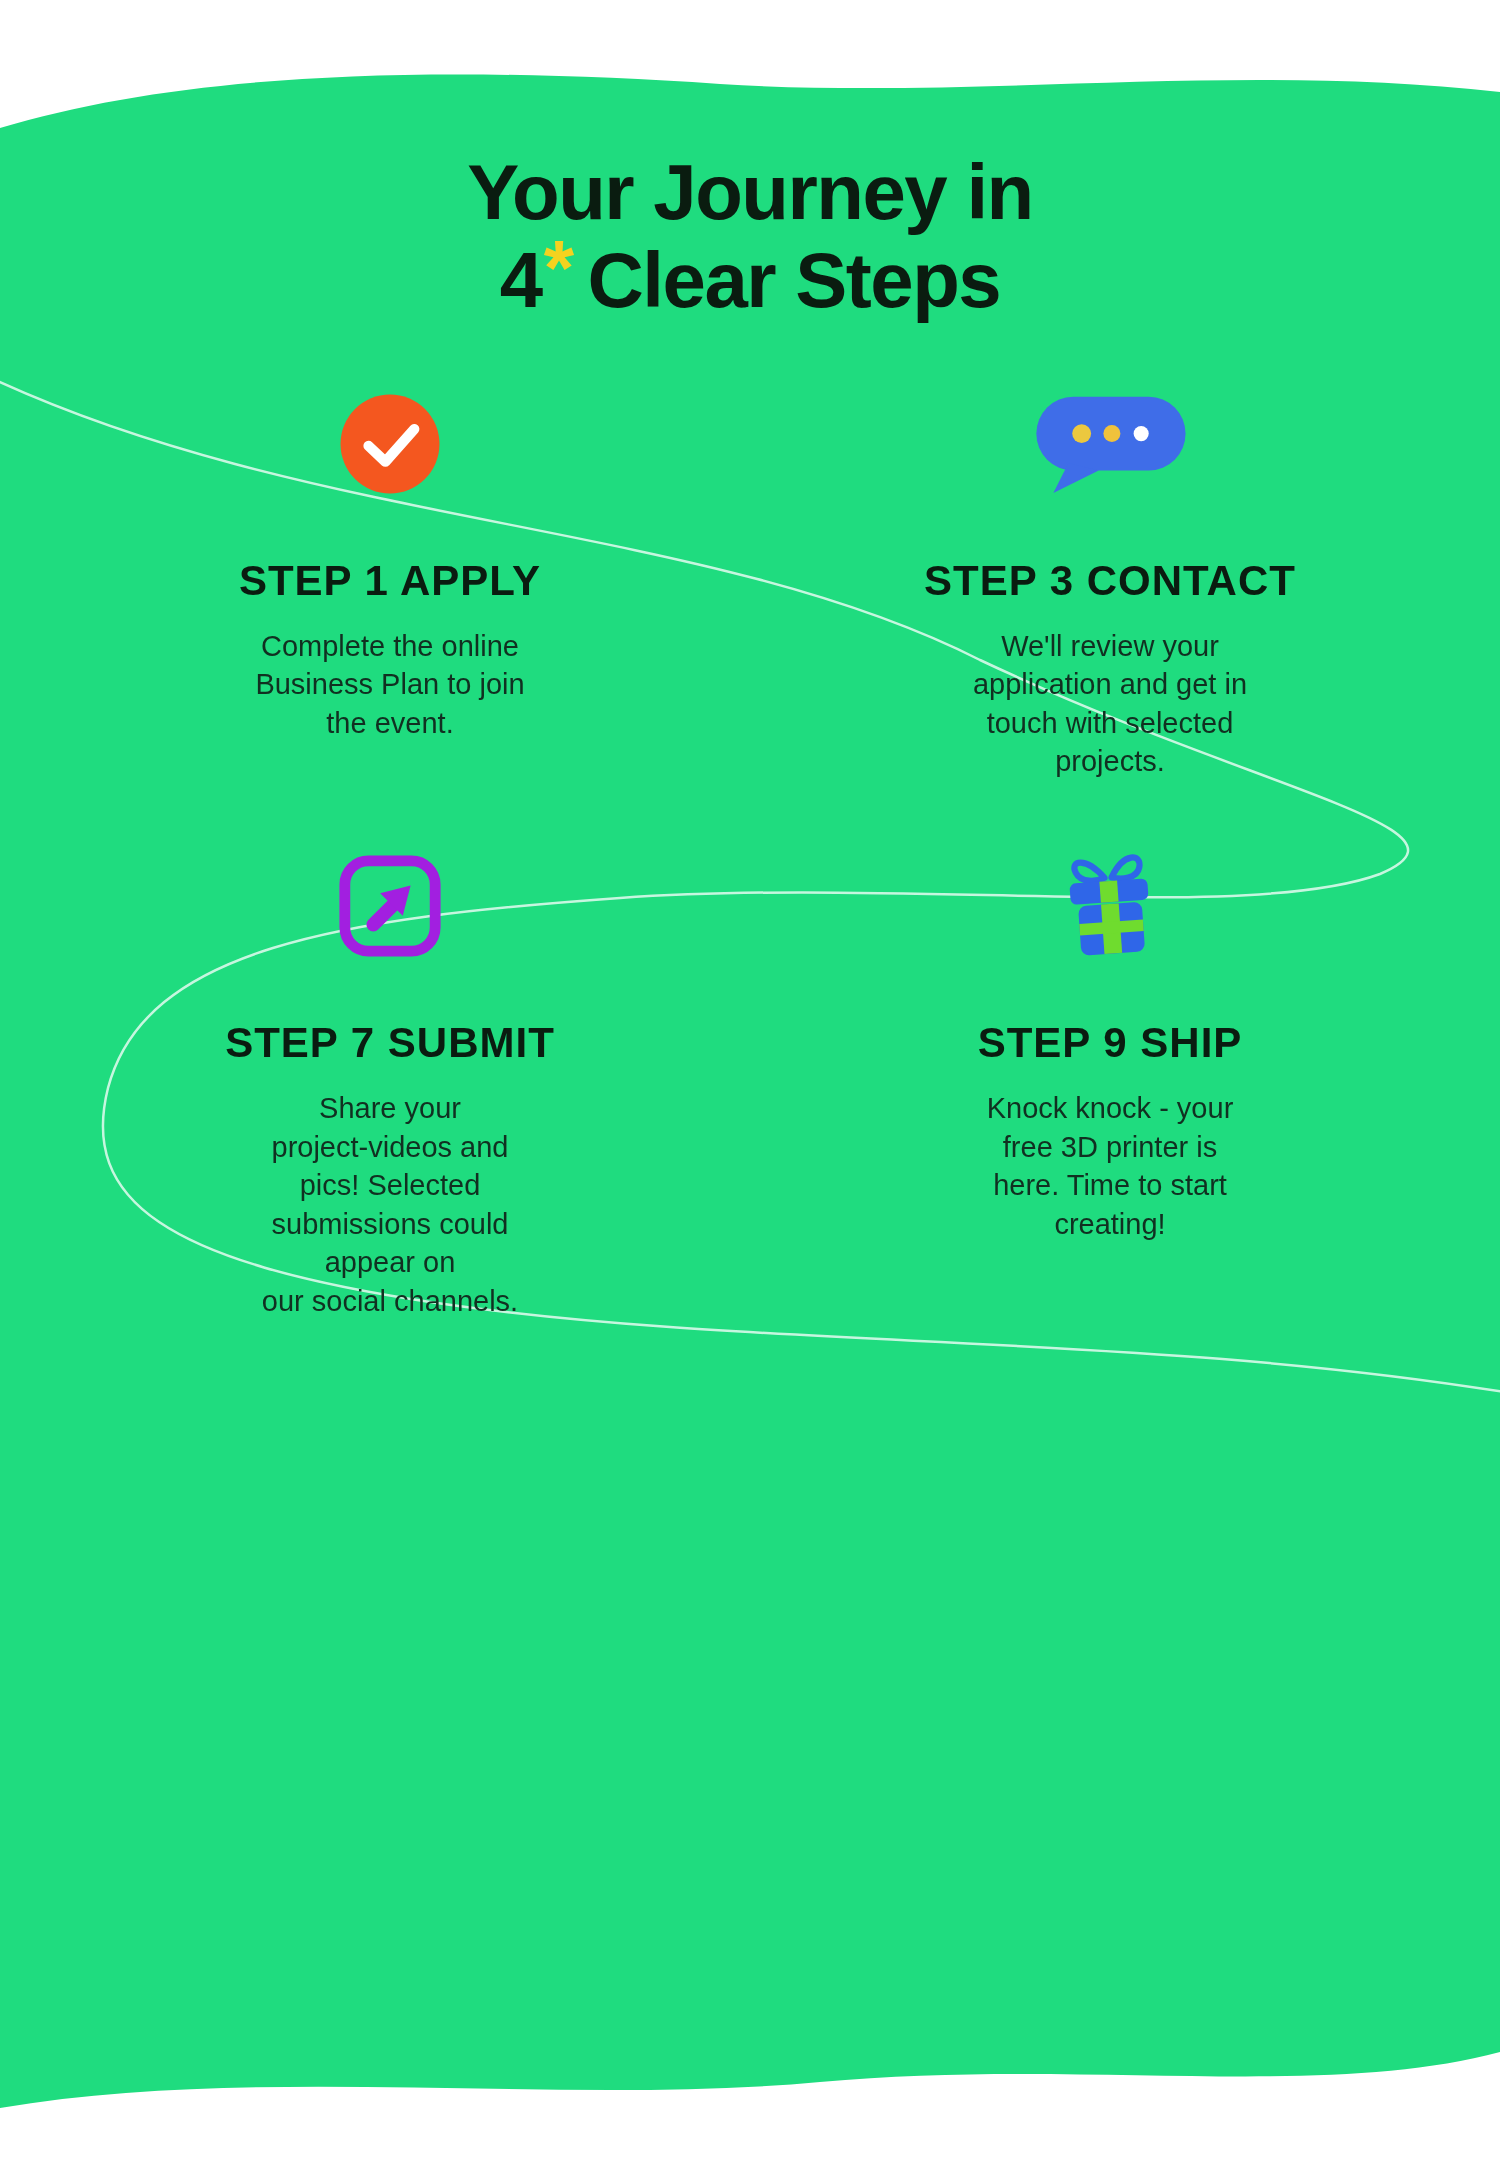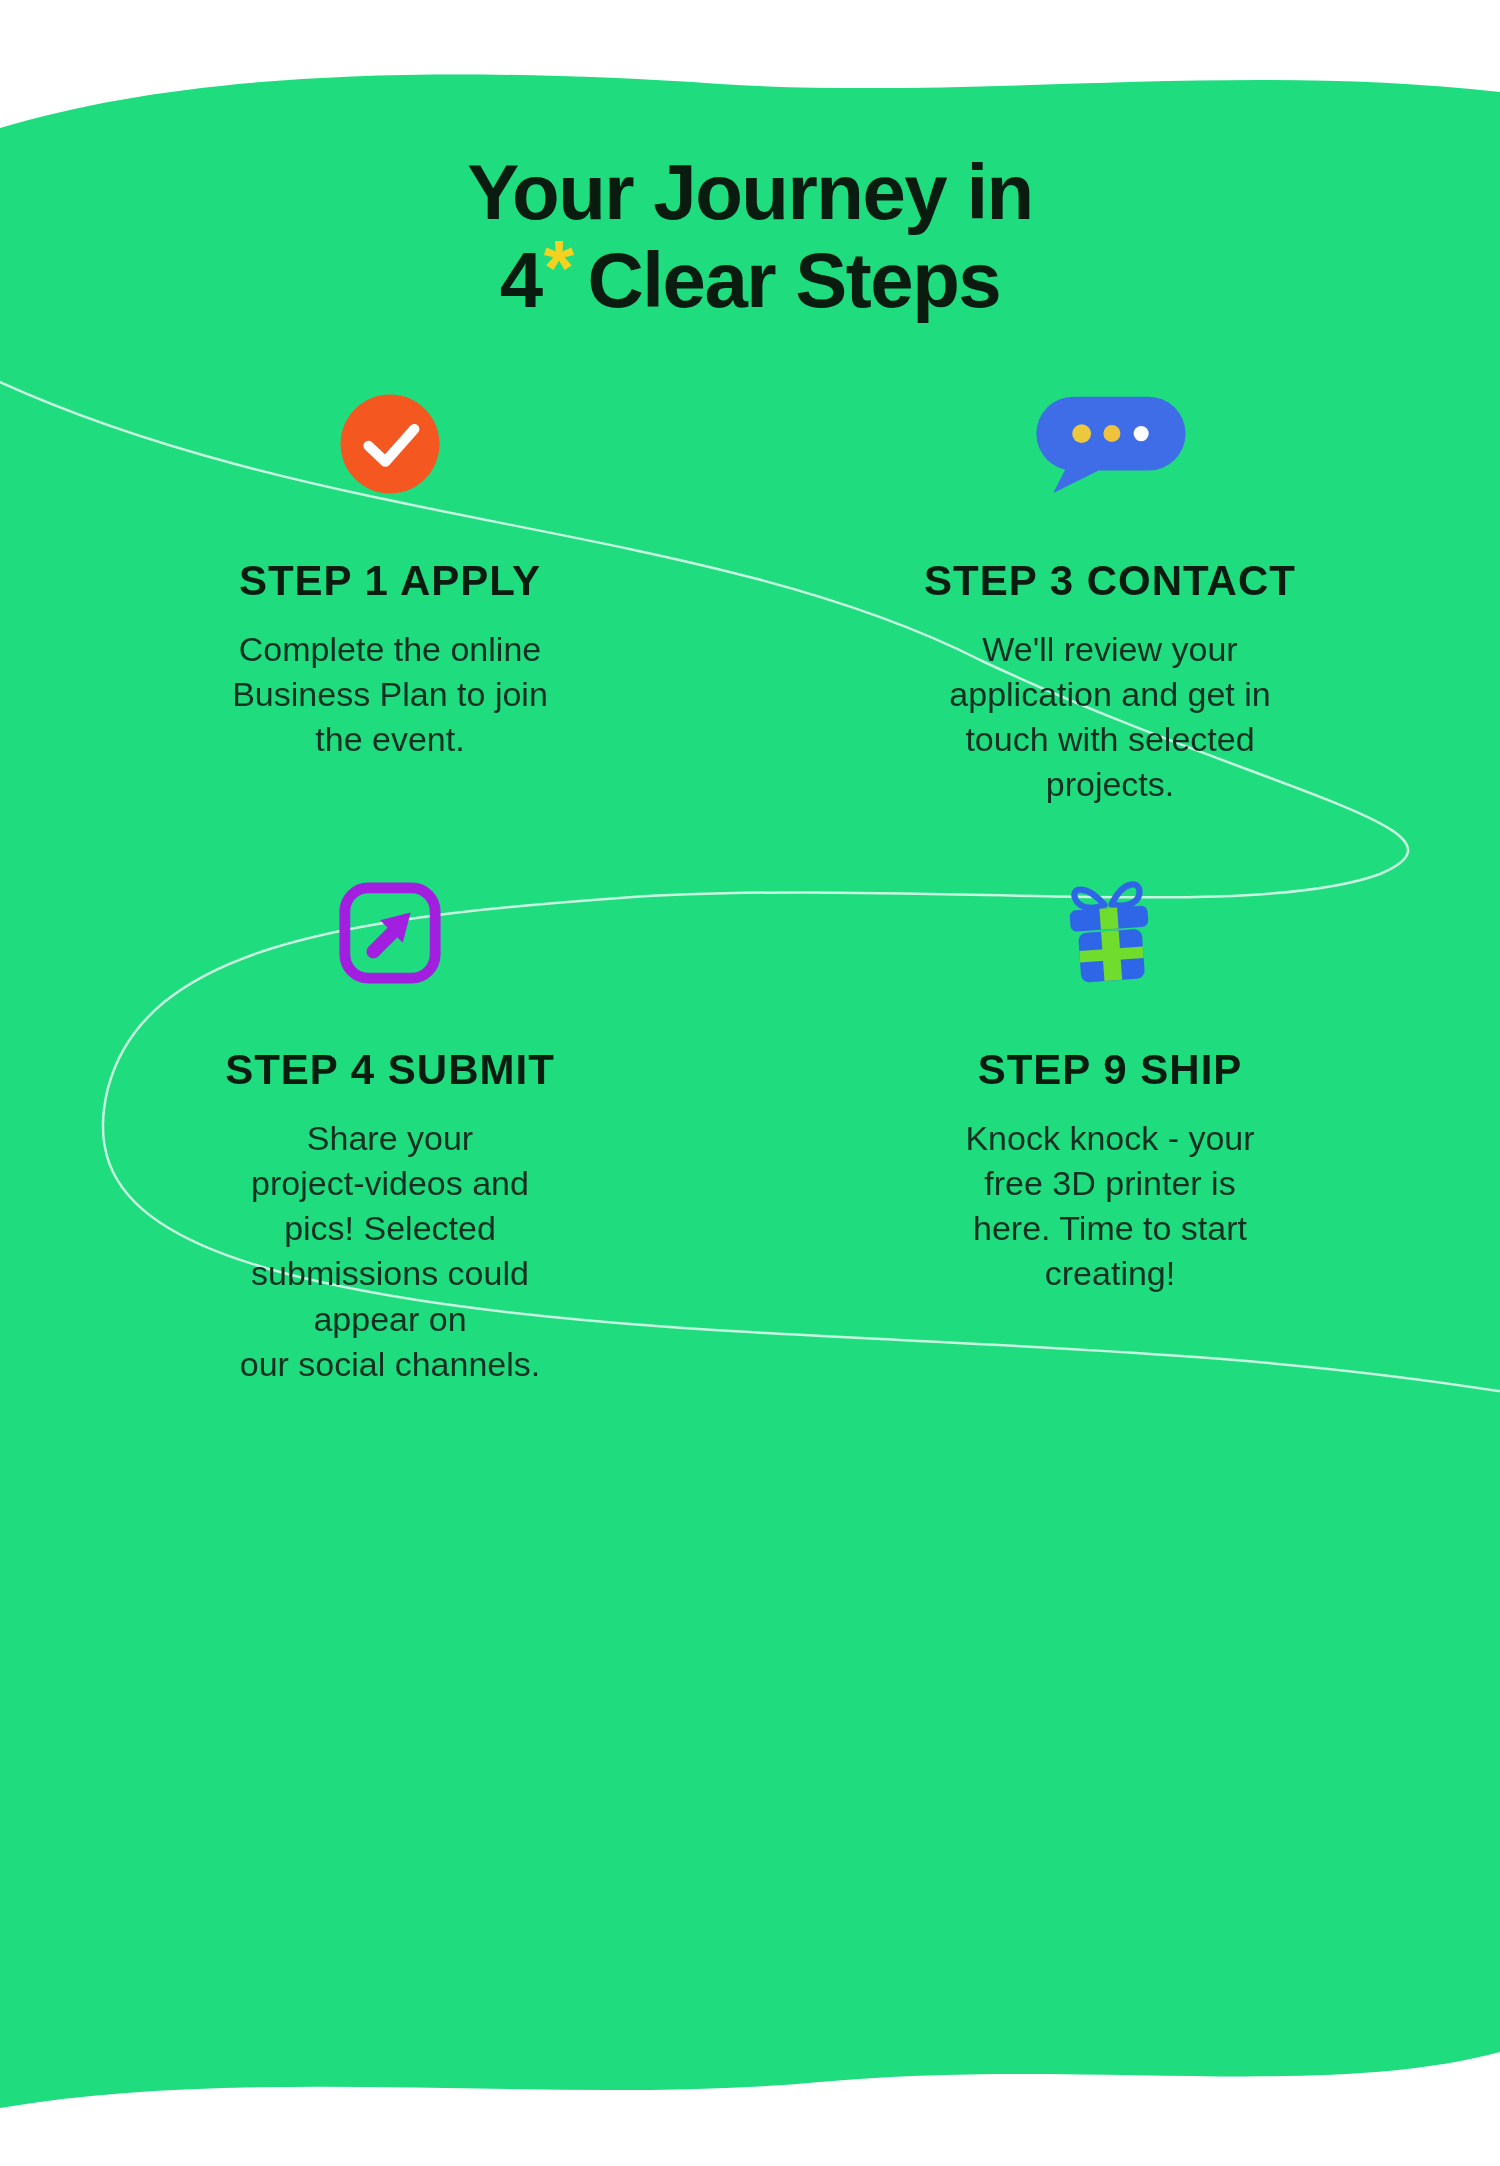--- a/index.html
+++ b/index.html
@@ -68,21 +68,21 @@
   .step-heading {
     margin-top: 46px;
     font-size: 42px;
     font-weight: 800;
     letter-spacing: 1px;
     color: #0a1c10;
   }
 
   .step-body {
     margin-top: 22px;
-    font-size: 34px;
+    font-size: 29px;
     line-height: 1.33;
     white-space: pre-line;
     color: #113021;
     font-weight: 400;
   }
 
   .gift-tilt { display: inline-block; transform: rotate(-4deg); }
 </style>
 </head>
 <body>
@@ -146,21 +146,21 @@
       </div>
 
       <div class="card">
         <div class="icon-wrap">
           <svg width="108" height="108" viewBox="0 0 110 110" aria-hidden="true">
             <rect x="9" y="9" width="92" height="92" rx="24" fill="none" stroke="#a21fe0" stroke-width="11"></rect>
             <path d="M38 74 L58 54" fill="none" stroke="#a21fe0" stroke-width="14" stroke-linecap="round"></path>
             <polygon points="76,34 68,65 45,42" fill="#a21fe0"></polygon>
           </svg>
         </div>
-        <div class="step-heading">STEP 4 SUBMIT</div>
+        <div class="step-heading">STEP 7 SUBMIT</div>
         <div class="step-body">Share your
 project-videos and
 pics! Selected
 submissions could
 appear on
 our social channels.</div>
       </div>
 
       <div class="card">
         <div class="icon-wrap">

